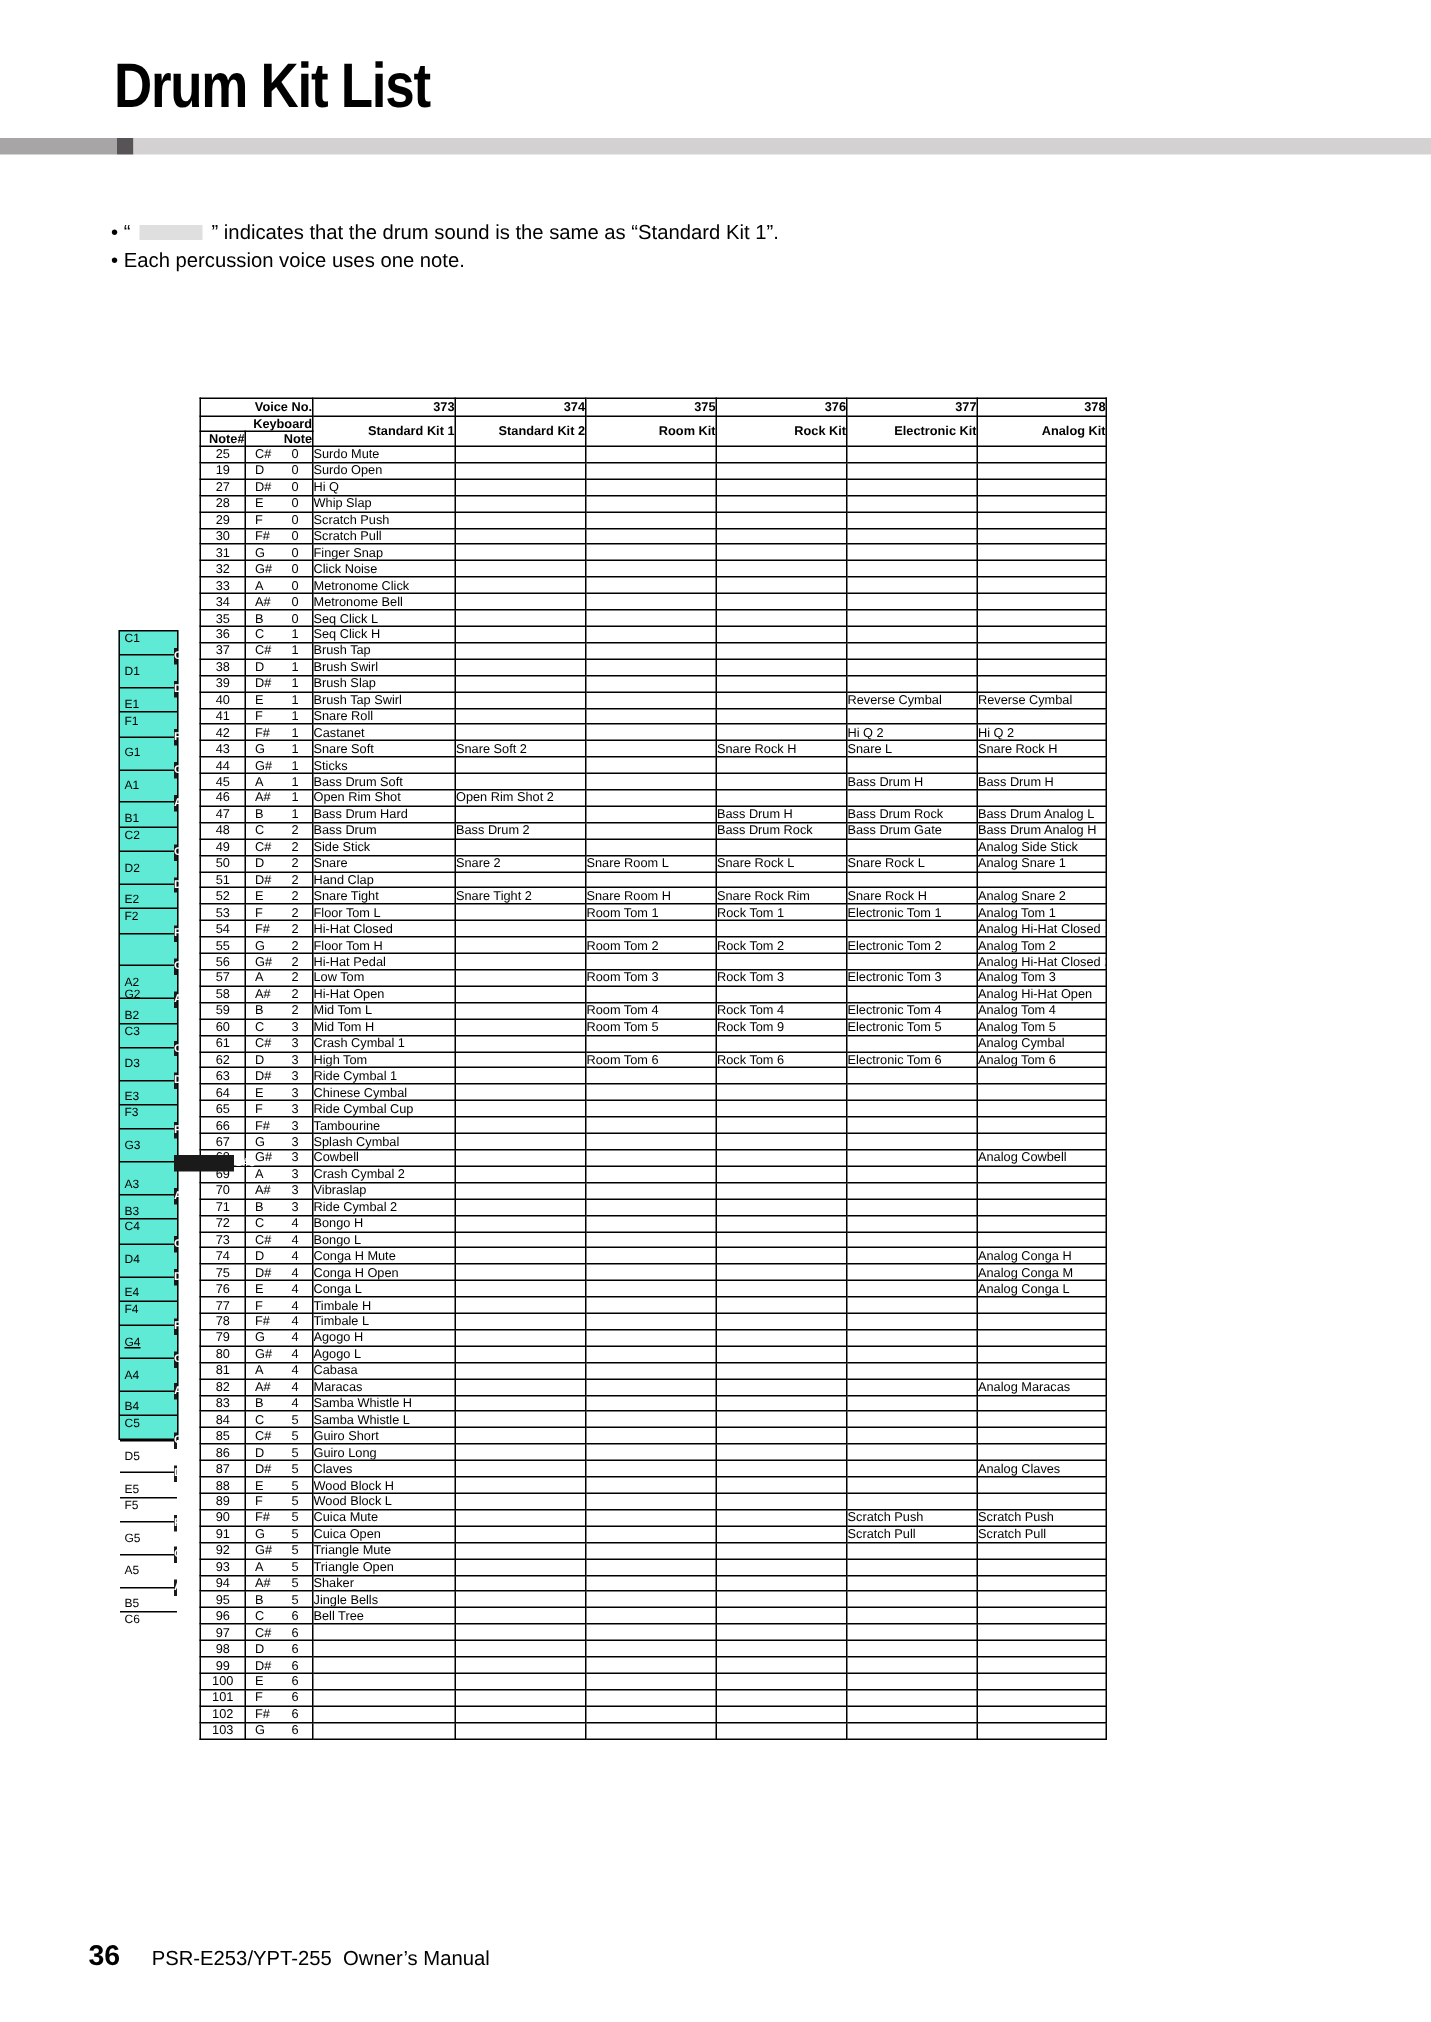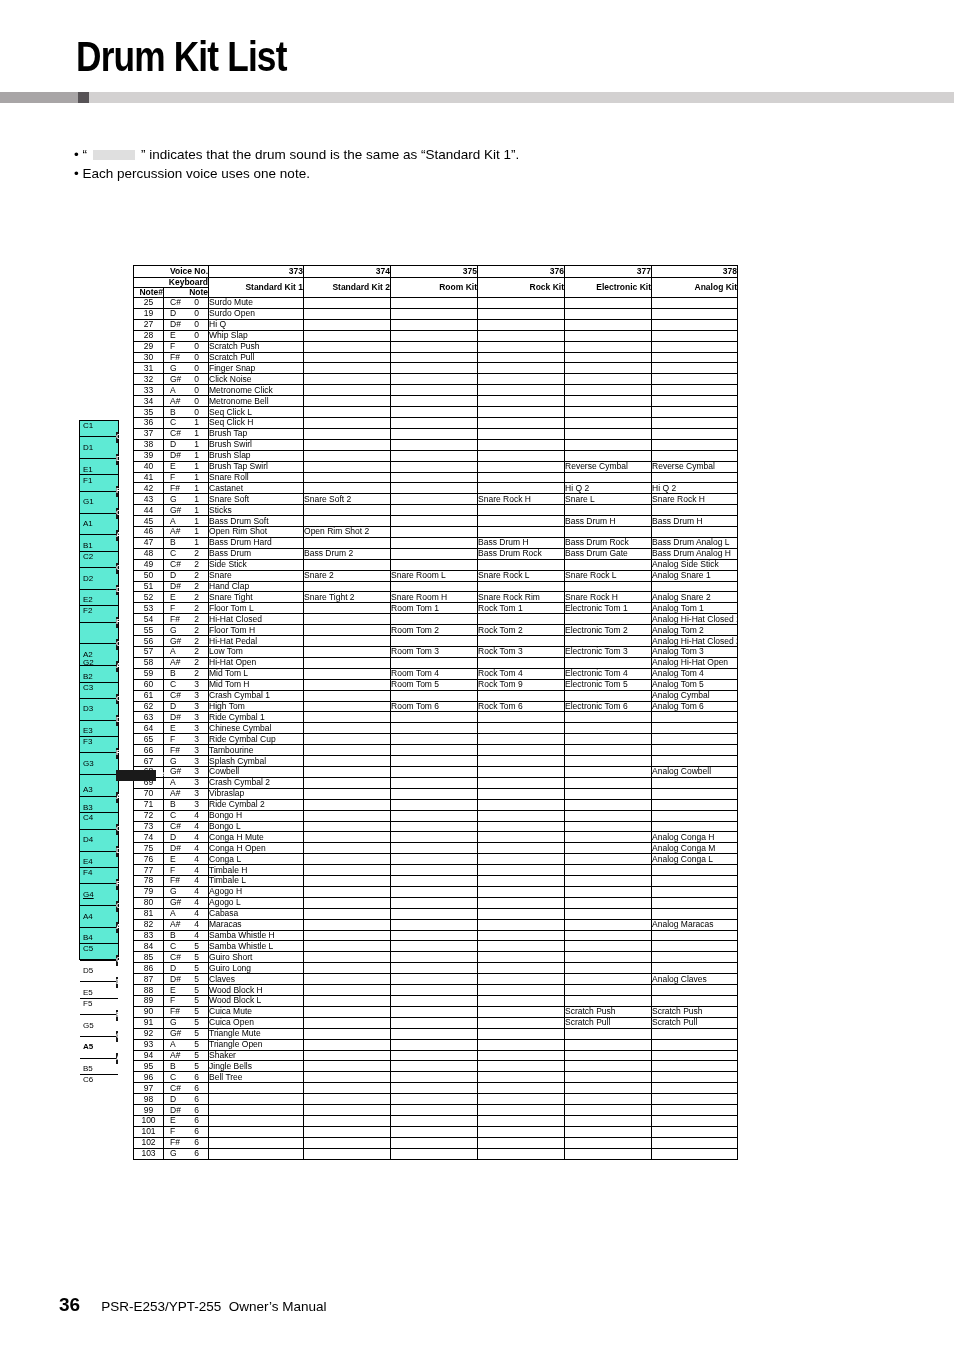--- a/index.html
+++ b/index.html
@@ -157,21 +157,21 @@
       <div class="bk" style="top: 555.984px; height: 10.9016px;">D#5</div>
       <div class="wk" style="top: 561.434px; height: 16.3525px;"></div>
       <div class="wlbl" style="top: 566.885px;">E5</div>
       <div class="wk" style="top: 577.787px; height: 16.3525px;"></div>
       <div class="wlbl" style="top: 577.787px;">F5</div>
       <div class="bk" style="top: 588.689px; height: 10.9016px;">F#5</div>
       <div class="wk" style="top: 594.139px; height: 21.8033px;"></div>
       <div class="wlbl" style="top: 599.59px;">G5</div>
       <div class="bk" style="top: 610.492px; height: 10.9016px;">G#5</div>
       <div class="wk" style="top: 615.943px; height: 21.8033px;"></div>
-      <div class="wlbl" style="top: 621.393px; font-weight: bold;">A5</div>
+      <div class="wlbl" style="top: 621.393px;">A5</div>
       <div class="bk" style="top: 632.295px; height: 10.9016px;">A#5</div>
       <div class="wk" style="top: 637.746px; height: 16.3525px;"></div>
       <div class="wlbl" style="top: 643.197px;">B5</div>
       <div class="wk nb" style="top: 654.098px; height: 10.9016px;"></div>
       <div class="wlbl" style="top: 654.098px;">C6</div>
     </div>
 
   <table class="drum">
     <colgroup>
       <col style="width:30px">

